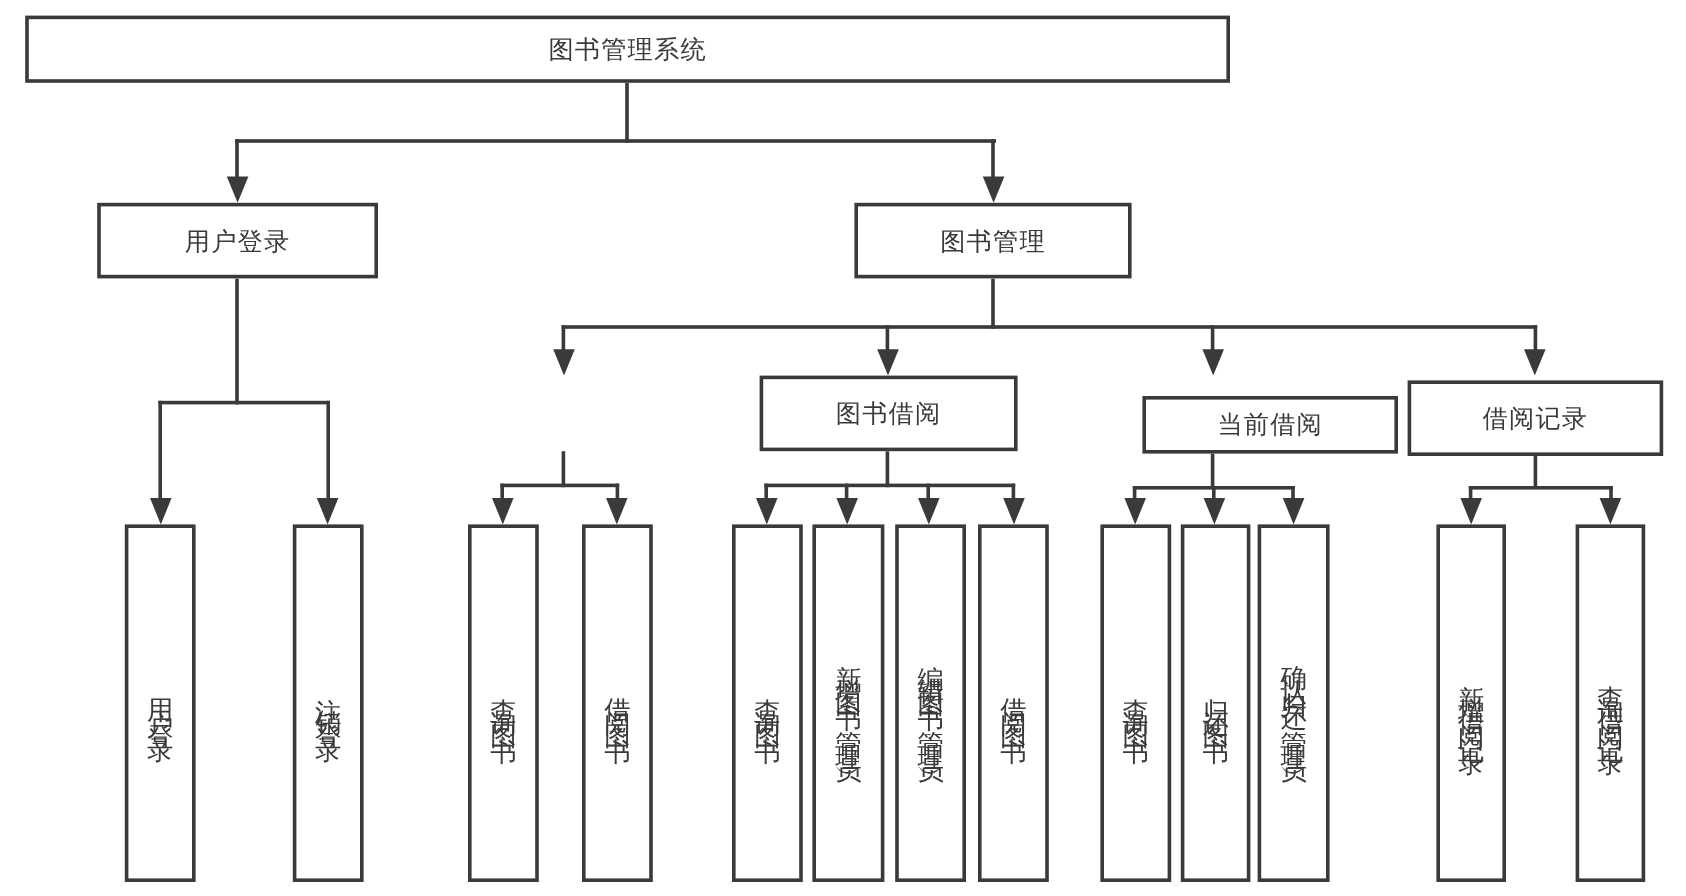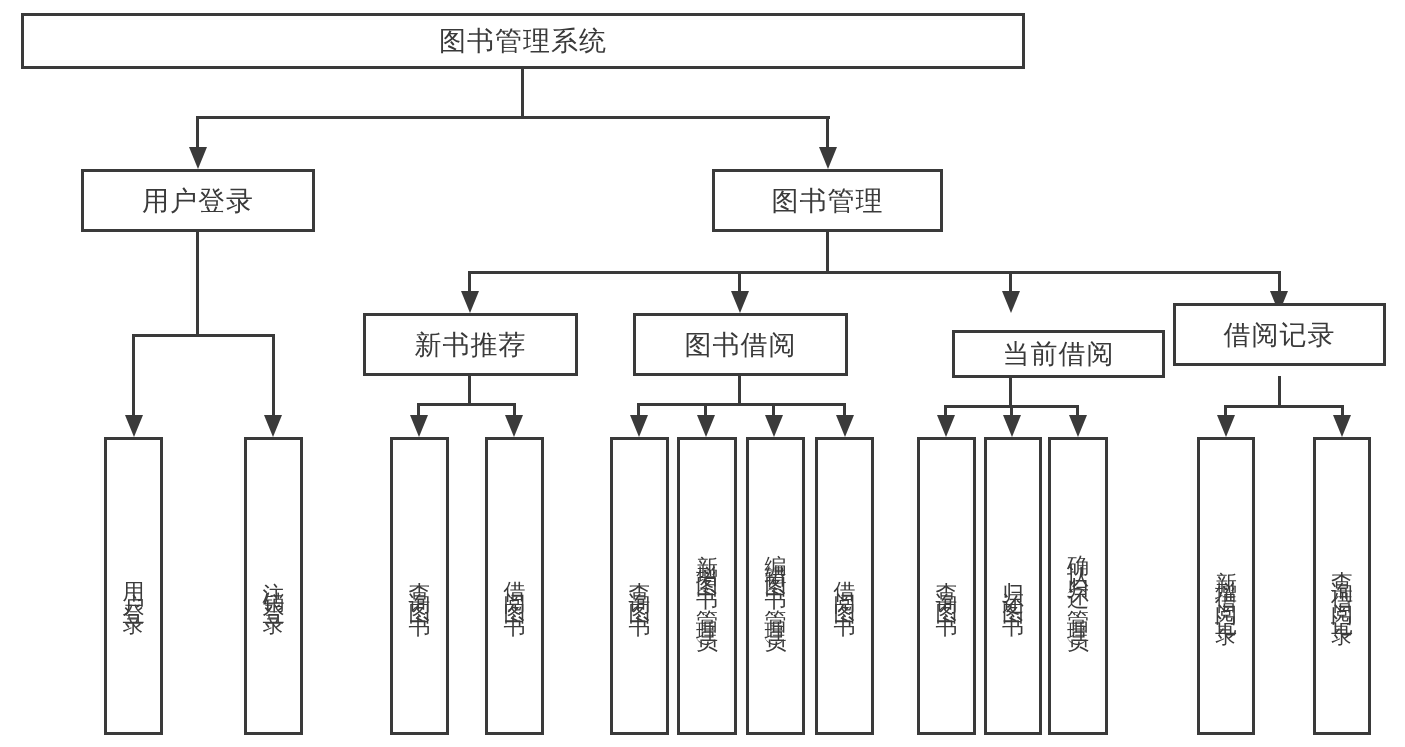--- a/index.html
+++ b/index.html
@@ -13,21 +13,21 @@
     font-family:"Liberation Sans","DejaVu Sans",sans-serif;}
   #canvas{position:relative;width:1405px;height:747px;background:var(--bg);overflow:hidden;}
 
   .node{
     position:absolute;
     border:3px solid var(--line);
     background:#fff;
     display:flex;align-items:center;justify-content:center;
     color:var(--text);
   }
-  .hnode{font-size:27px;letter-spacing:1px;}
+  .hnode{font-size:21px;letter-spacing:1px;}
   .leaf{top:437px;height:298px;width:59px;}
   .vtext{
     writing-mode:vertical-rl;
     text-orientation:mixed;
     font-size:22px;
     line-height:1;
     letter-spacing:11px;
     color:var(--text);
     white-space:nowrap;
   }
@@ -118,30 +118,27 @@
     <span>图书管理系统</span>
   </div>
 
   <div class="node hnode" style="left:81px;top:169px;width:234px;height:63px;">
     <span>用户登录</span>
   </div>
   <div class="node hnode" style="left:712px;top:169px;width:231px;height:63px;text-align:right;">
     <span>图书管理</span>
   </div>
 
-  <div class="node hnode" style="left:363px;top:313px;width:215px;height:63px;">
-    <span>新书推荐</span>
-  </div>
   <div class="node hnode" style="left:633px;top:313px;width:215px;height:63px;">
     <span>图书借阅</span>
   </div>
   <div class="node hnode" style="left:905px;top:330px;width:213px;height:48px;margin-left:47px;">
     <span>当前借阅</span>
   </div>
-  <div class="node hnode" style="left:1173px;top:303px;width:213px;height:63px;">
+  <div class="node hnode" style="left:1173px;top:317px;width:213px;height:63px;">
     <span>借阅记录</span>
   </div>
 
   <div class="node leaf" style="left:104px;">
     <span class="vtext">用户登录</span>
   </div>
   <div class="node leaf" style="left:244px;">
     <span class="vtext">注销登录</span>
   </div>
 

